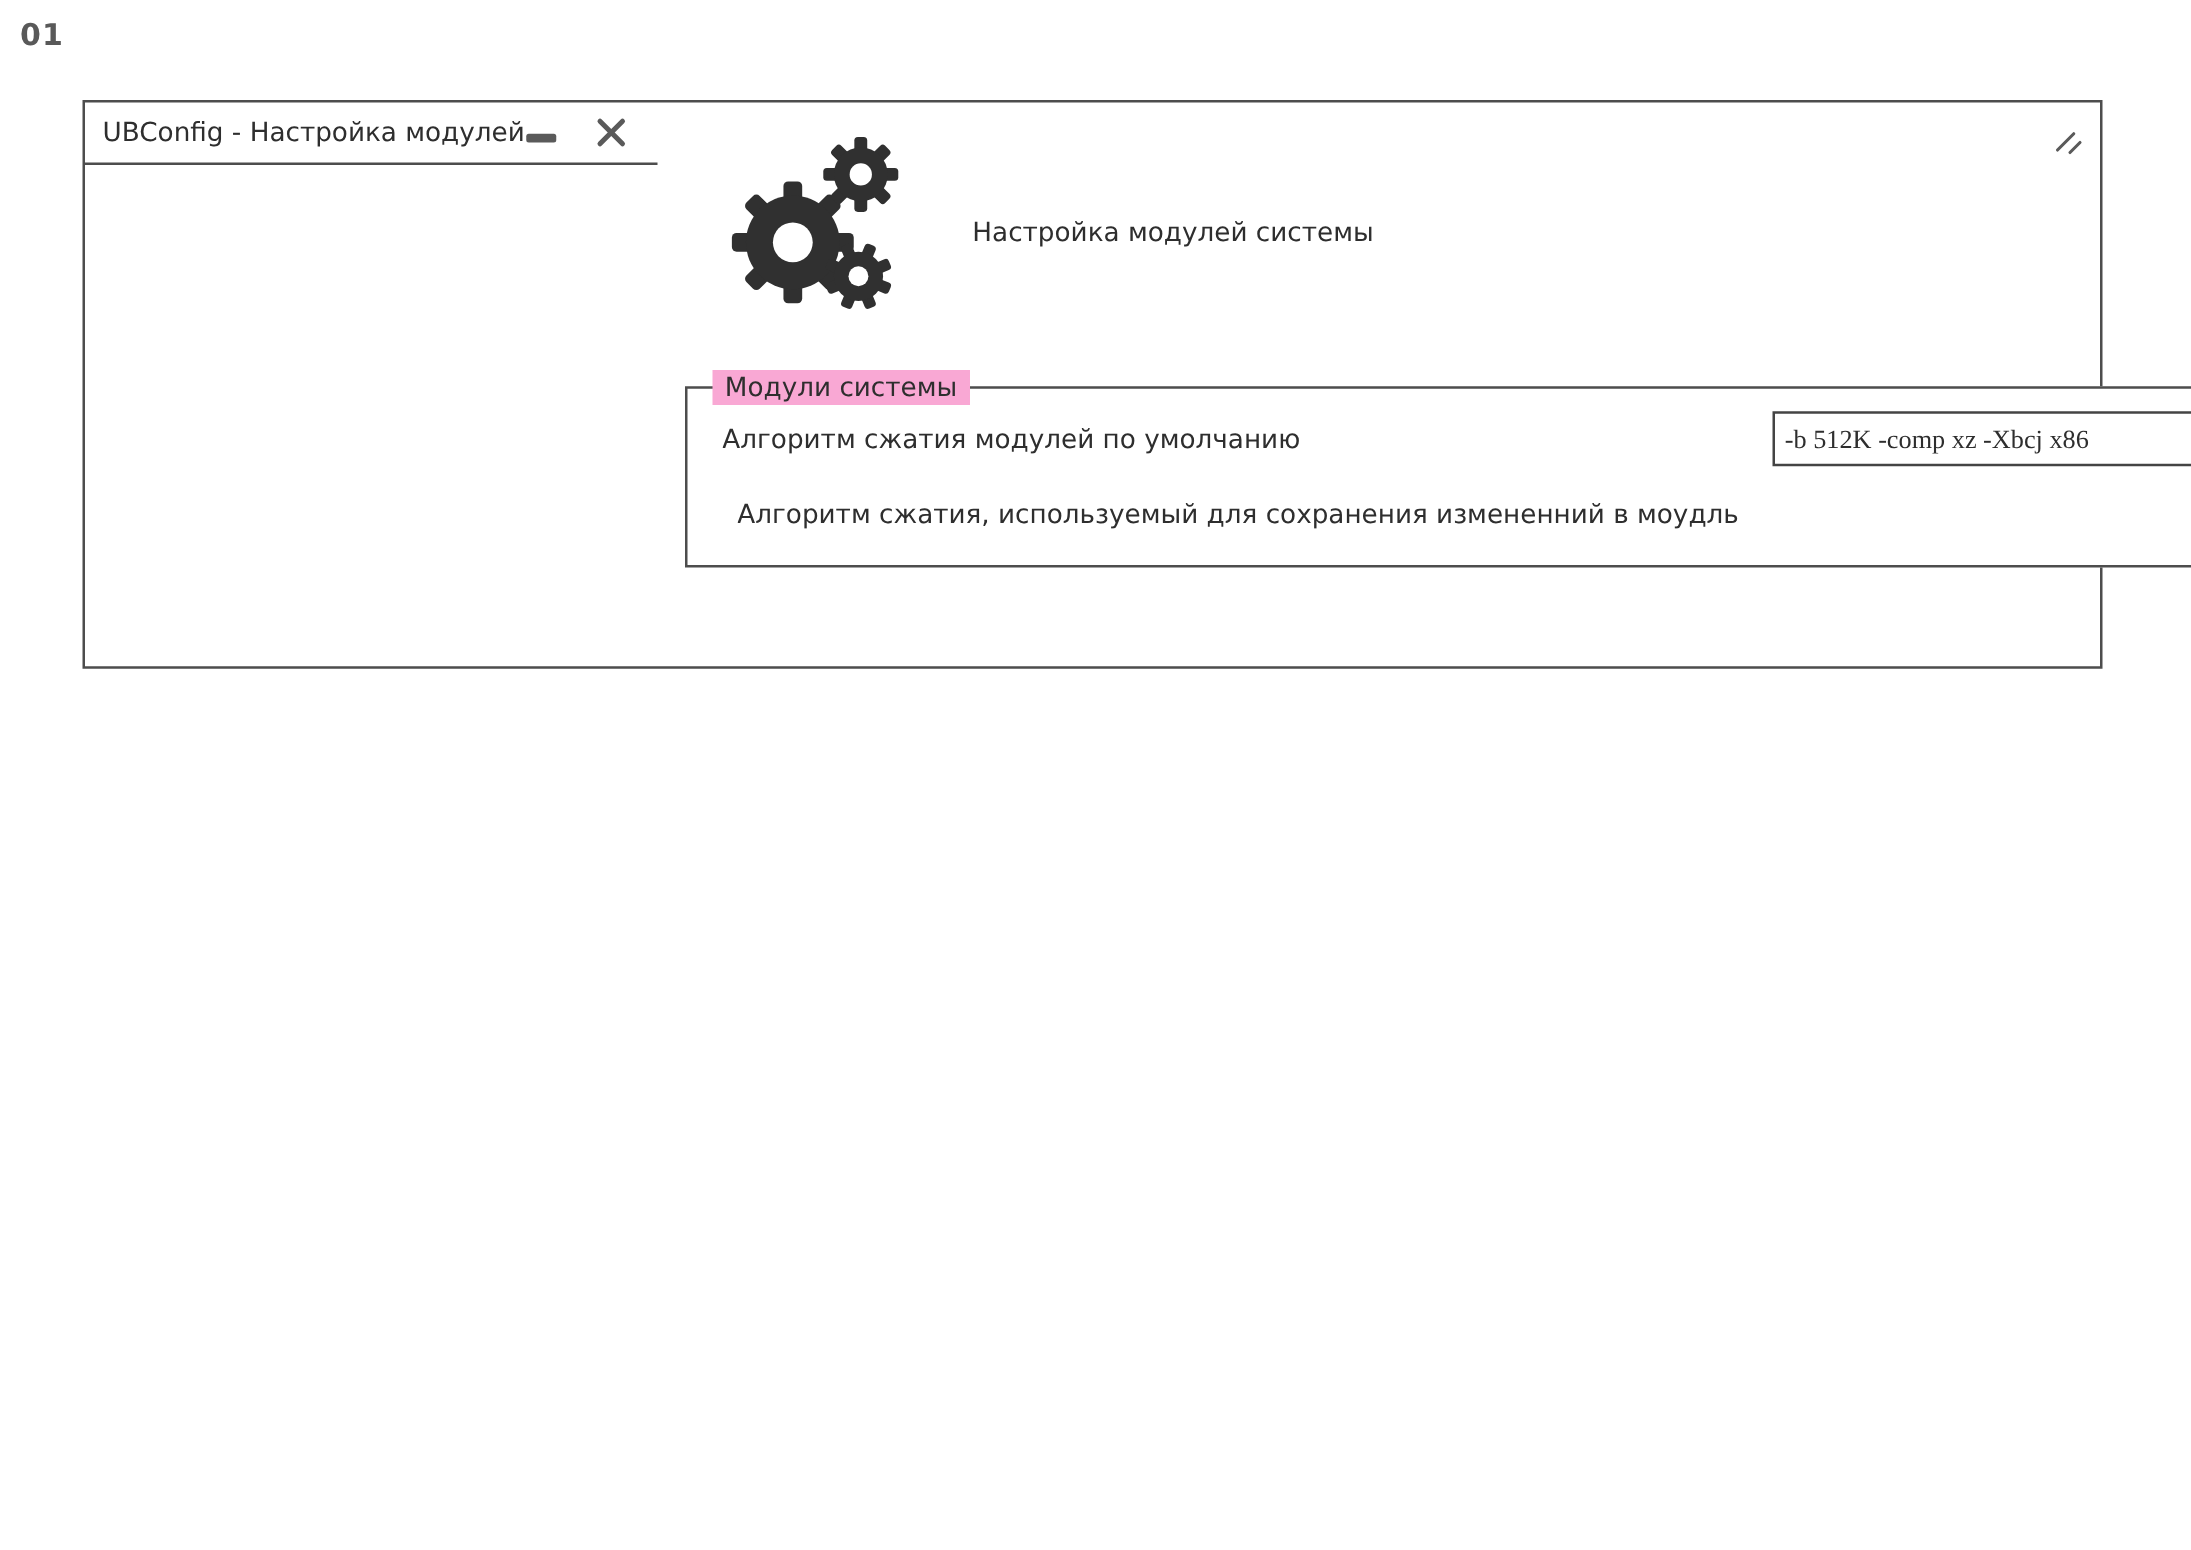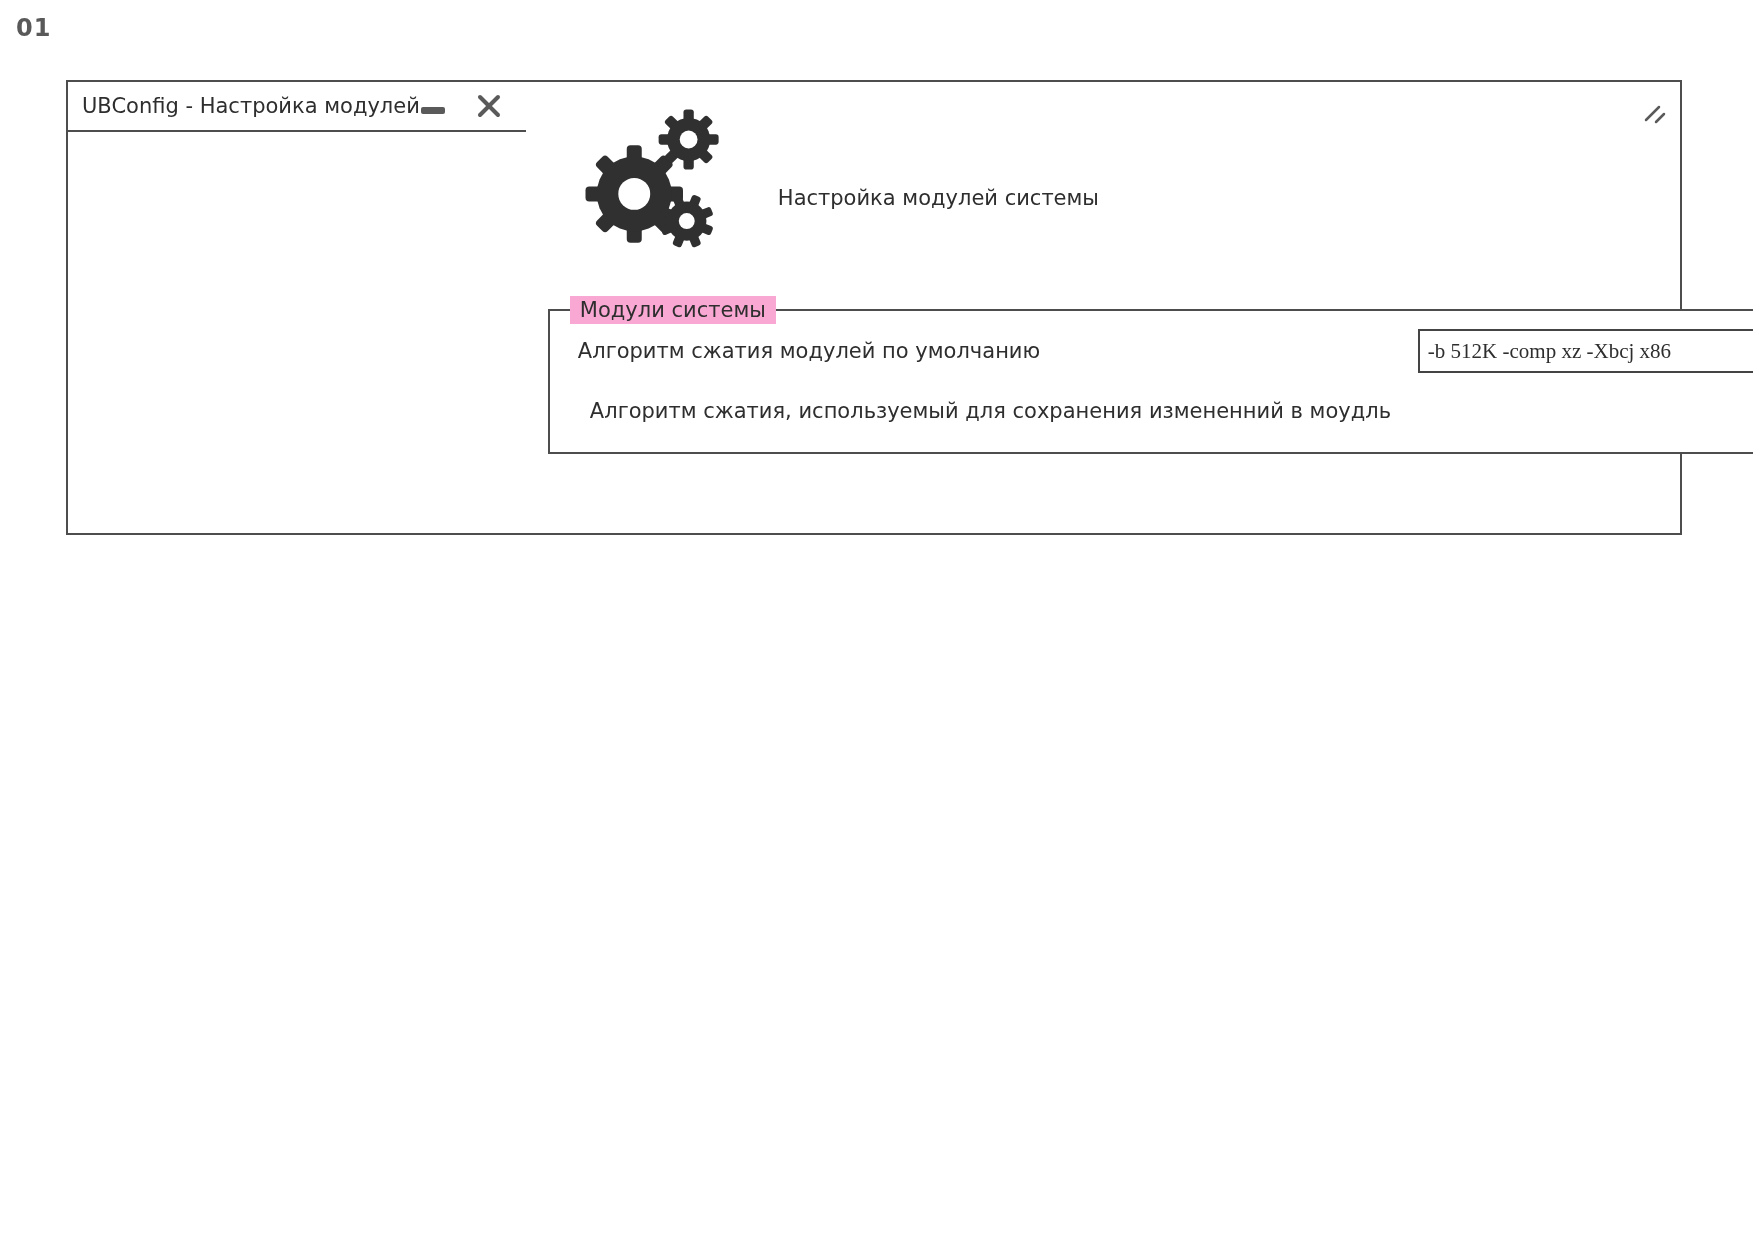--- a/index.html
+++ b/index.html
@@ -94,21 +94,21 @@
     position: absolute;
     left: 52px;
     top: 20px;
     width: 150px;
     height: 150px;
   }
 
   .header-text {
     position: absolute;
     left: 252px;
-    top: 104px;
+    top: 92px;
     font-size: 21px;
     color: #2e2e2e;
     white-space: nowrap;
   }
 
   .groupbox {
     position: absolute;
     left: 22px;
     top: 227px;
     width: 1568px;

